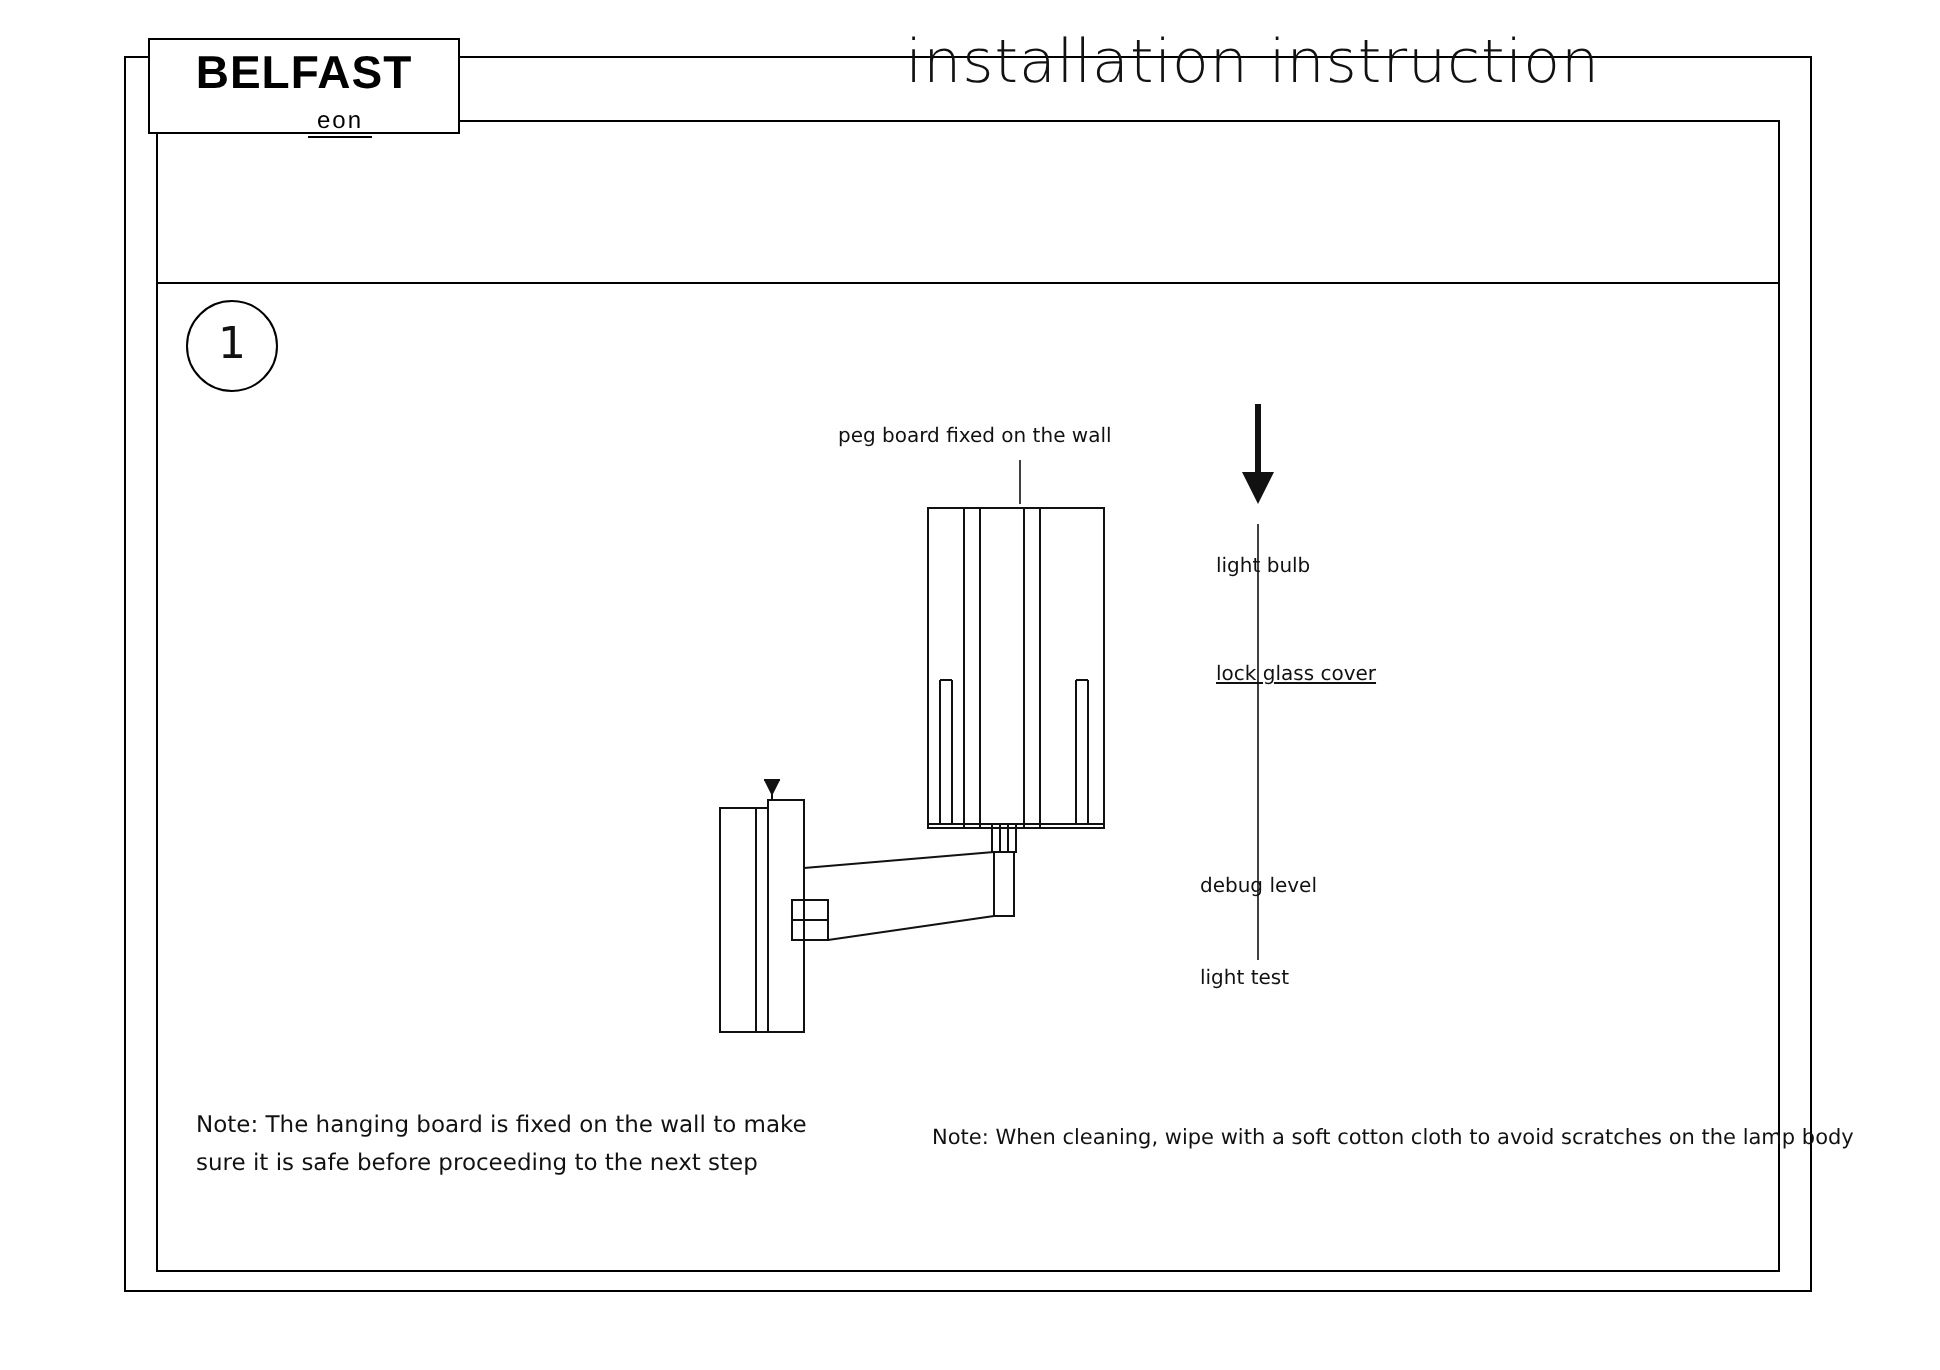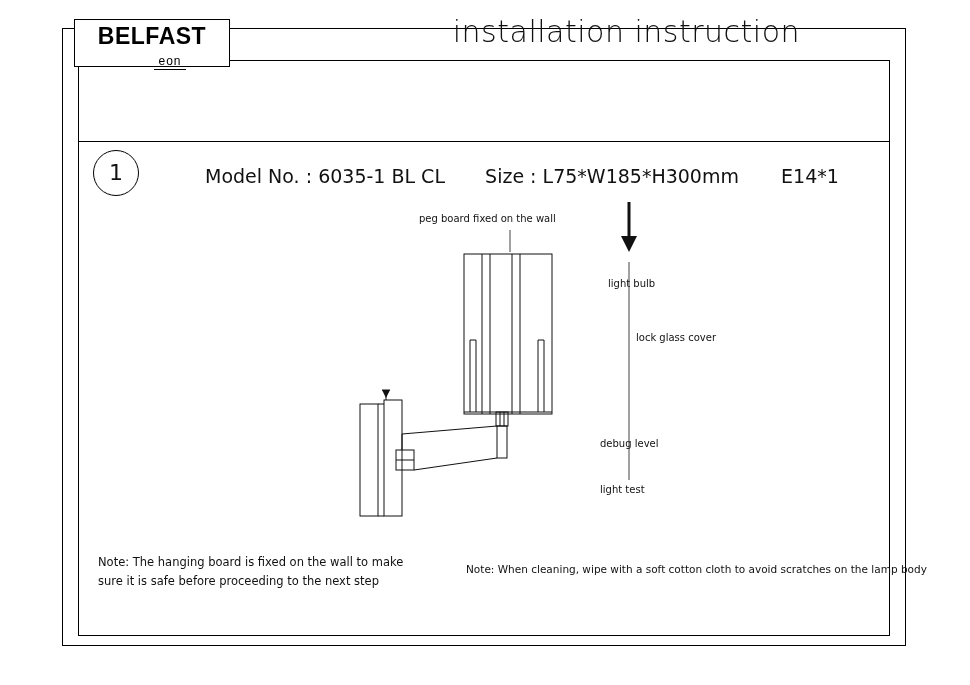--- a/index.html
+++ b/index.html
@@ -138,21 +138,21 @@
   
   .lbl {
     position: absolute;
     font-family: "DejaVu Sans", sans-serif;
     font-size: 10px;
     color: #111;
     white-space: nowrap;
   }
   .lbl-pegboard { left: 419px; top: 213px; }
   .lbl-bulb     { left: 608px; top: 278px; text-align: right; }
-  .lbl-cover    { left: 636px; top: 332px; }
+  .lbl-cover    { left: 608px; top: 332px; text-decoration: underline; }
   .lbl-debug    { left: 600px; top: 438px; }
   .lbl-test     { left: 600px; top: 484px; }
 
   
   .note {
     position: absolute;
     font-family: "DejaVu Sans", sans-serif;
     color: #111;
     white-space: nowrap;
   }
@@ -192,29 +192,20 @@
       <span class="logo-sub">eon</span>
     </div>
   </div>
 
   <div class="header-title">installation instruction</div>
 
   <div class="step-circle">
     <span>1</span>
   </div>
 
-  <div class="spec-line">
-    <span>Model No. :</span>
-    <span>6035-1 BL CL</span>
-    <span class="gap1"></span>
-    <span>Size :</span>
-    <span>L75*W185*H300mm</span>
-    <span class="gap2"></span>
-    <span>E14*1</span>
-  </div>
 
   <svg class="diagram" width="970" height="685" viewBox="0 0 970 685" xmlns="http://www.w3.org/2000/svg">
     <g fill="none" stroke="#111" stroke-width="1">
 
       <rect x="464" y="254" width="88" height="160"></rect>
 
       <line x1="482" y1="254" x2="482" y2="414"></line>
       <line x1="490" y1="254" x2="490" y2="414"></line>
       <line x1="512" y1="254" x2="512" y2="414"></line>
       <line x1="520" y1="254" x2="520" y2="414"></line>

